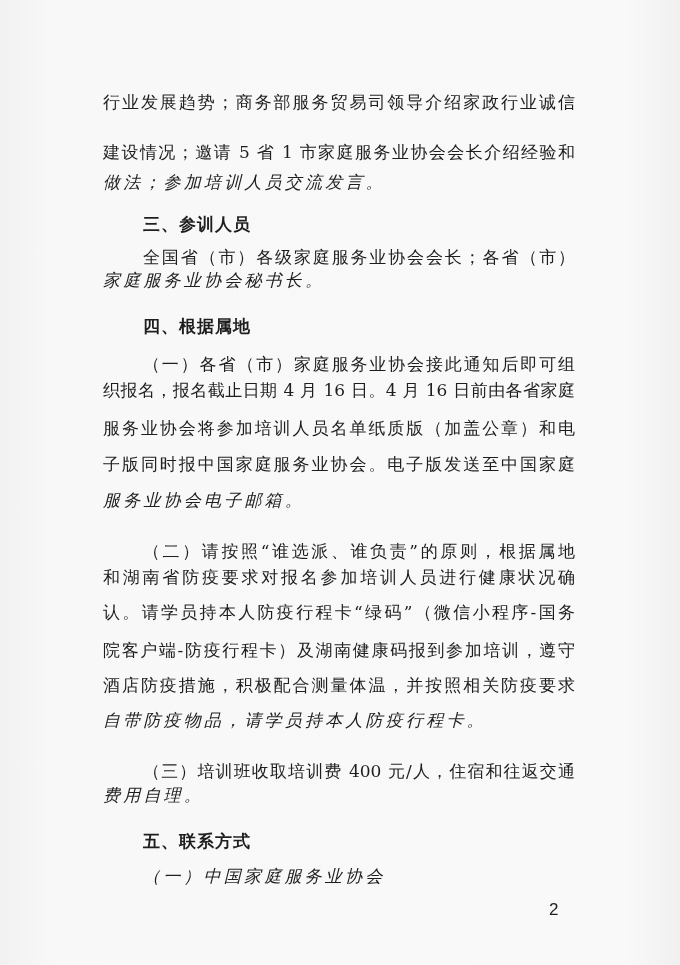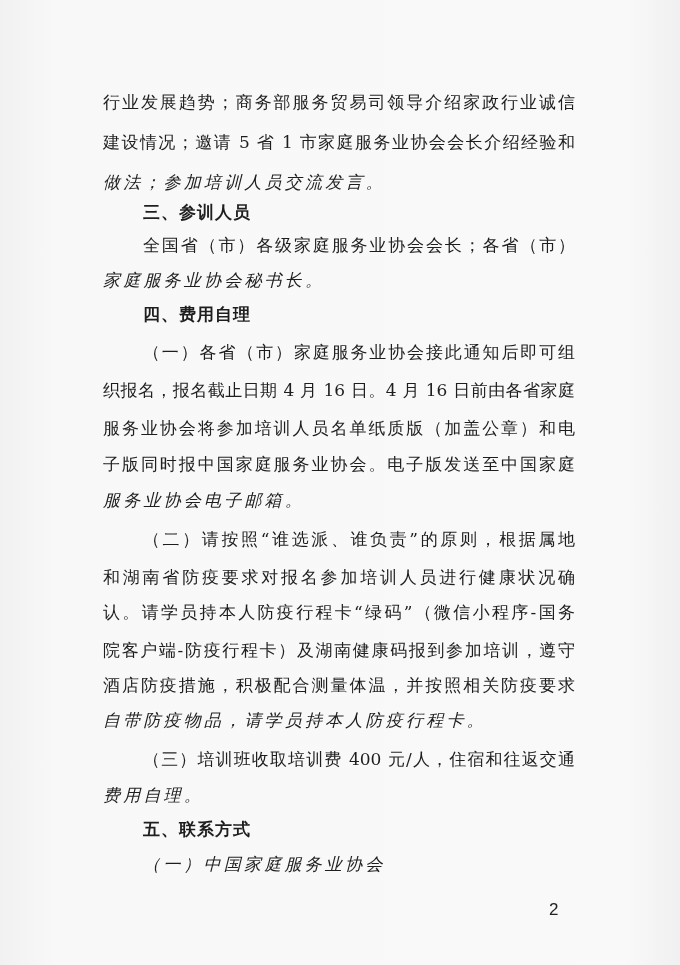--- a/index.html
+++ b/index.html
@@ -21,46 +21,46 @@
     width: 472px;
     font-size: 17px;
     line-height: 24px;
     height: 24px;
     white-space: nowrap;
     text-align: justify;
     text-align-last: justify;
     letter-spacing: 0;
   }
   .line.short { text-align-last: left; letter-spacing: 3.2px; font-style: italic; }
-  .line.indent { left: 143px; width: 432px; }
+  .line.indent { left: 143px; width: 432px; margin-top: 12px; }
   .heading {
     font-family: "DejaVu Sans", "Liberation Sans", sans-serif;
     font-weight: bold;
     text-align-last: left;
     letter-spacing: 1px;
   }
   .pagenum {
     position: absolute; left: 549px; top: 900px;
     font-family: "Liberation Sans", sans-serif;
     font-size: 17px; color: #222;
   }
 </style>
 </head>
 <body>
 
 <div class="page">
   <div class="line" style="top:90px">行业发展趋势；商务部服务贸易司领导介绍家政行业诚信</div>
-  <div class="line" style="top:130px">建设情况；邀请 5 省 1 市家庭服务业协会会长介绍经验和</div>
+  <div class="line" style="top:140px">建设情况；邀请 5 省 1 市家庭服务业协会会长介绍经验和</div>
   <div class="line short" style="top:170px">做法；参加培训人员交流发言。</div>
 
   <div class="line indent heading" style="top:200px">三、参训人员</div>
   <div class="line indent" style="top:233px">全国省（市）各级家庭服务业协会会长；各省（市）</div>
   <div class="line short" style="top:268px">家庭服务业协会秘书长。</div>
 
-  <div class="line indent heading" style="top:302px">四、费用自理</div>
+  <div class="line indent heading" style="top:302px">四、根据属地</div>
   <div class="line indent" style="top:340px">（一）各省（市）家庭服务业协会接此通知后即可组</div>
   <div class="line" style="top:378px">织报名，报名截止日期 4 月 16 日。4 月 16 日前由各省家庭</div>
   <div class="line" style="top:416px">服务业协会将参加培训人员名单纸质版（加盖公章）和电</div>
   <div class="line" style="top:452px">子版同时报中国家庭服务业协会。电子版发送至中国家庭</div>
   <div class="line short" style="top:488px">服务业协会电子邮箱。</div>
 
   <div class="line indent" style="top:527px">（二）请按照“谁选派、谁负责”的原则，根据属地</div>
   <div class="line" style="top:565px">和湖南省防疫要求对报名参加培训人员进行健康状况确</div>
   <div class="line" style="top:600px">认。请学员持本人防疫行程卡“绿码”（微信小程序-国务</div>
   <div class="line" style="top:638px">院客户端-防疫行程卡）及湖南健康码报到参加培训，遵守</div>

